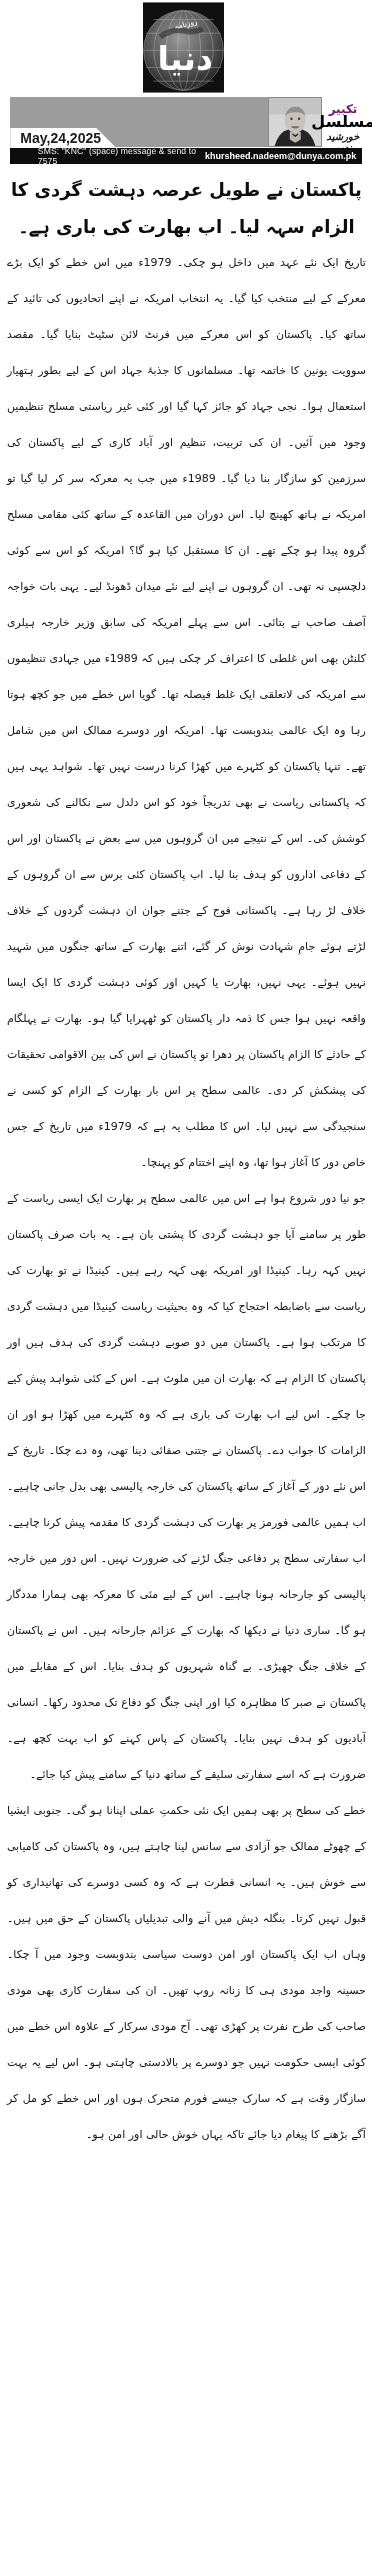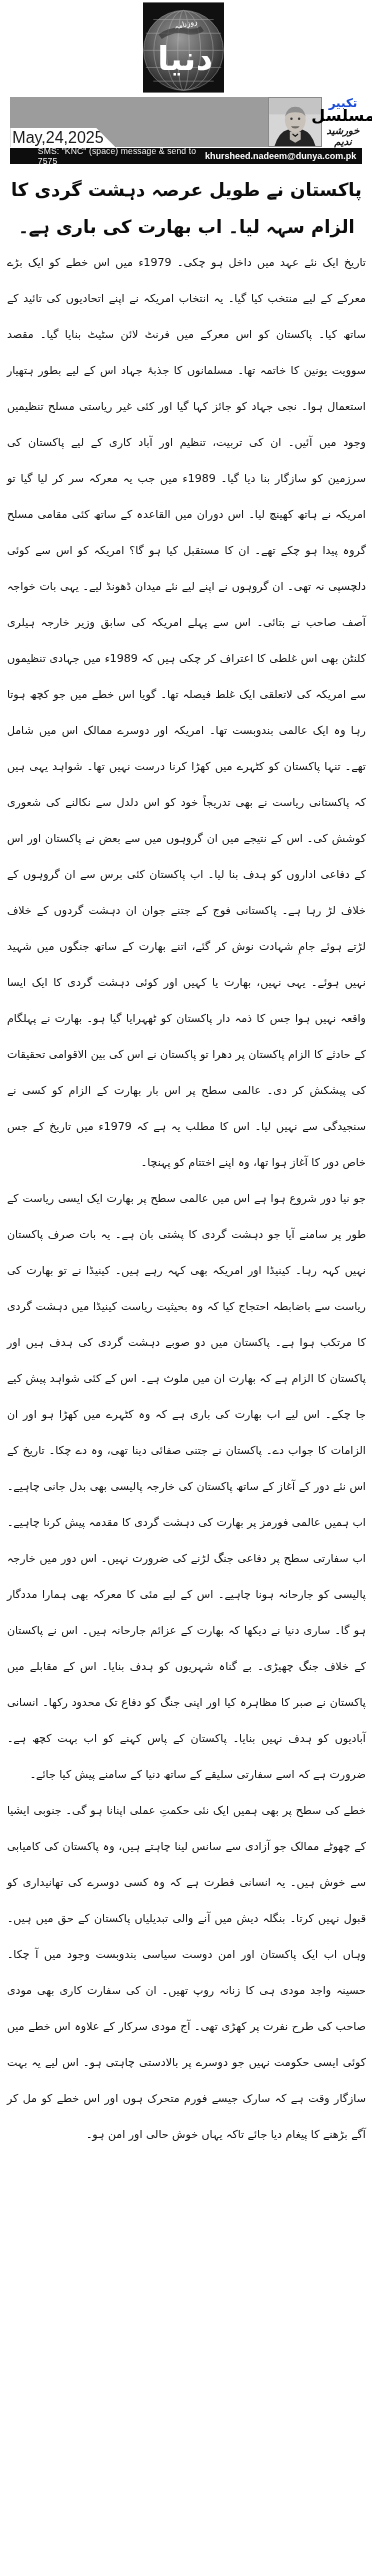--- a/index.html
+++ b/index.html
@@ -16,39 +16,39 @@
              background:#9c9c9c; }
   .article-title{ position:absolute; right:5.7px; top:8px; width:155px;
                   color:#ffffff; font-size:19px; font-weight:bold;
                   direction:rtl; text-align:left; letter-spacing:-0.6px;
                   text-shadow:0.6px 0.6px 0.6px rgba(0,0,0,.35);
                   font-family:"DejaVu Sans", sans-serif; }
   .date-box{ position:absolute; left:0; bottom:0; width:105px; height:19px;
              background:#ffffff;
              clip-path:polygon(0 0, 86px 0, 105px 19px, 0 19px);
              display:flex; align-items:center; }
-  .date-text{ padding-left:2px; font-family:"Liberation Sans", sans-serif;
-              font-weight:normal; font-size:16px; color:#1c1c1c; }
+  .date-text{ padding-left:10px; font-family:"Liberation Sans", sans-serif;
+              font-weight:bold; font-size:14px; color:#1c1c1c; }
 
   .black-bar{ position:absolute; left:10.3px; top:148px; width:352px; height:15.5px;
               background:#0d0d0d; display:flex; align-items:center;
               font-family:"Liberation Sans", sans-serif; color:#f2f2f2; }
   .sms-text{ padding-left:27.5px; font-size:8.6px; letter-spacing:0.1px; }
   .email-text{ margin-left:auto; padding-right:6px; font-size:9px;
                font-weight:bold; color:#ffffff; }
 
   
   .photo-box{ position:absolute; left:268px; top:97px; width:54px; height:50px;
               background:#cfcfcf; overflow:hidden; border:0.6px solid #8a8a8a; }
   .photo-box svg{ display:block; width:100%; height:100%; }
   .takbeer-box{ position:absolute; left:324px; top:97px; width:38px; height:50px;
                 background:#ffffff; direction:rtl; text-align:center;
                 display:flex; flex-direction:column; align-items:center; }
-  .takbeer-l1{ font-size:12px; font-weight:bold; color:#1d4ed8; line-height:12.6px;
-               margin-top:0; }
+  .takbeer-l1{ font-size:12px; font-weight:bold; color:#701a75; line-height:12.6px;
+               margin-top:6px; }
   .takbeer-l2{ font-size:16px; font-weight:bold; color:#000000; line-height:11.5px; }
   .takbeer-rule{ width:33px; height:1.1px; background:#1a1a1a; margin:2.3px 0 1.7px 0; }
   .author-sig{ font-size:10px; font-weight:bold; font-style:italic; color:#1a1a1a; }
 
   
   .body-text{ position:absolute; left:6.9px; top:171px; width:359px;
               direction:rtl; color:#141414; }
   .lead{ font-size:18px; font-weight:bold; line-height:37px;
          text-align:center; color:#0d0d0d; }
   .body-text p.para{ font-size:11px; line-height:36px; text-align:justify;

